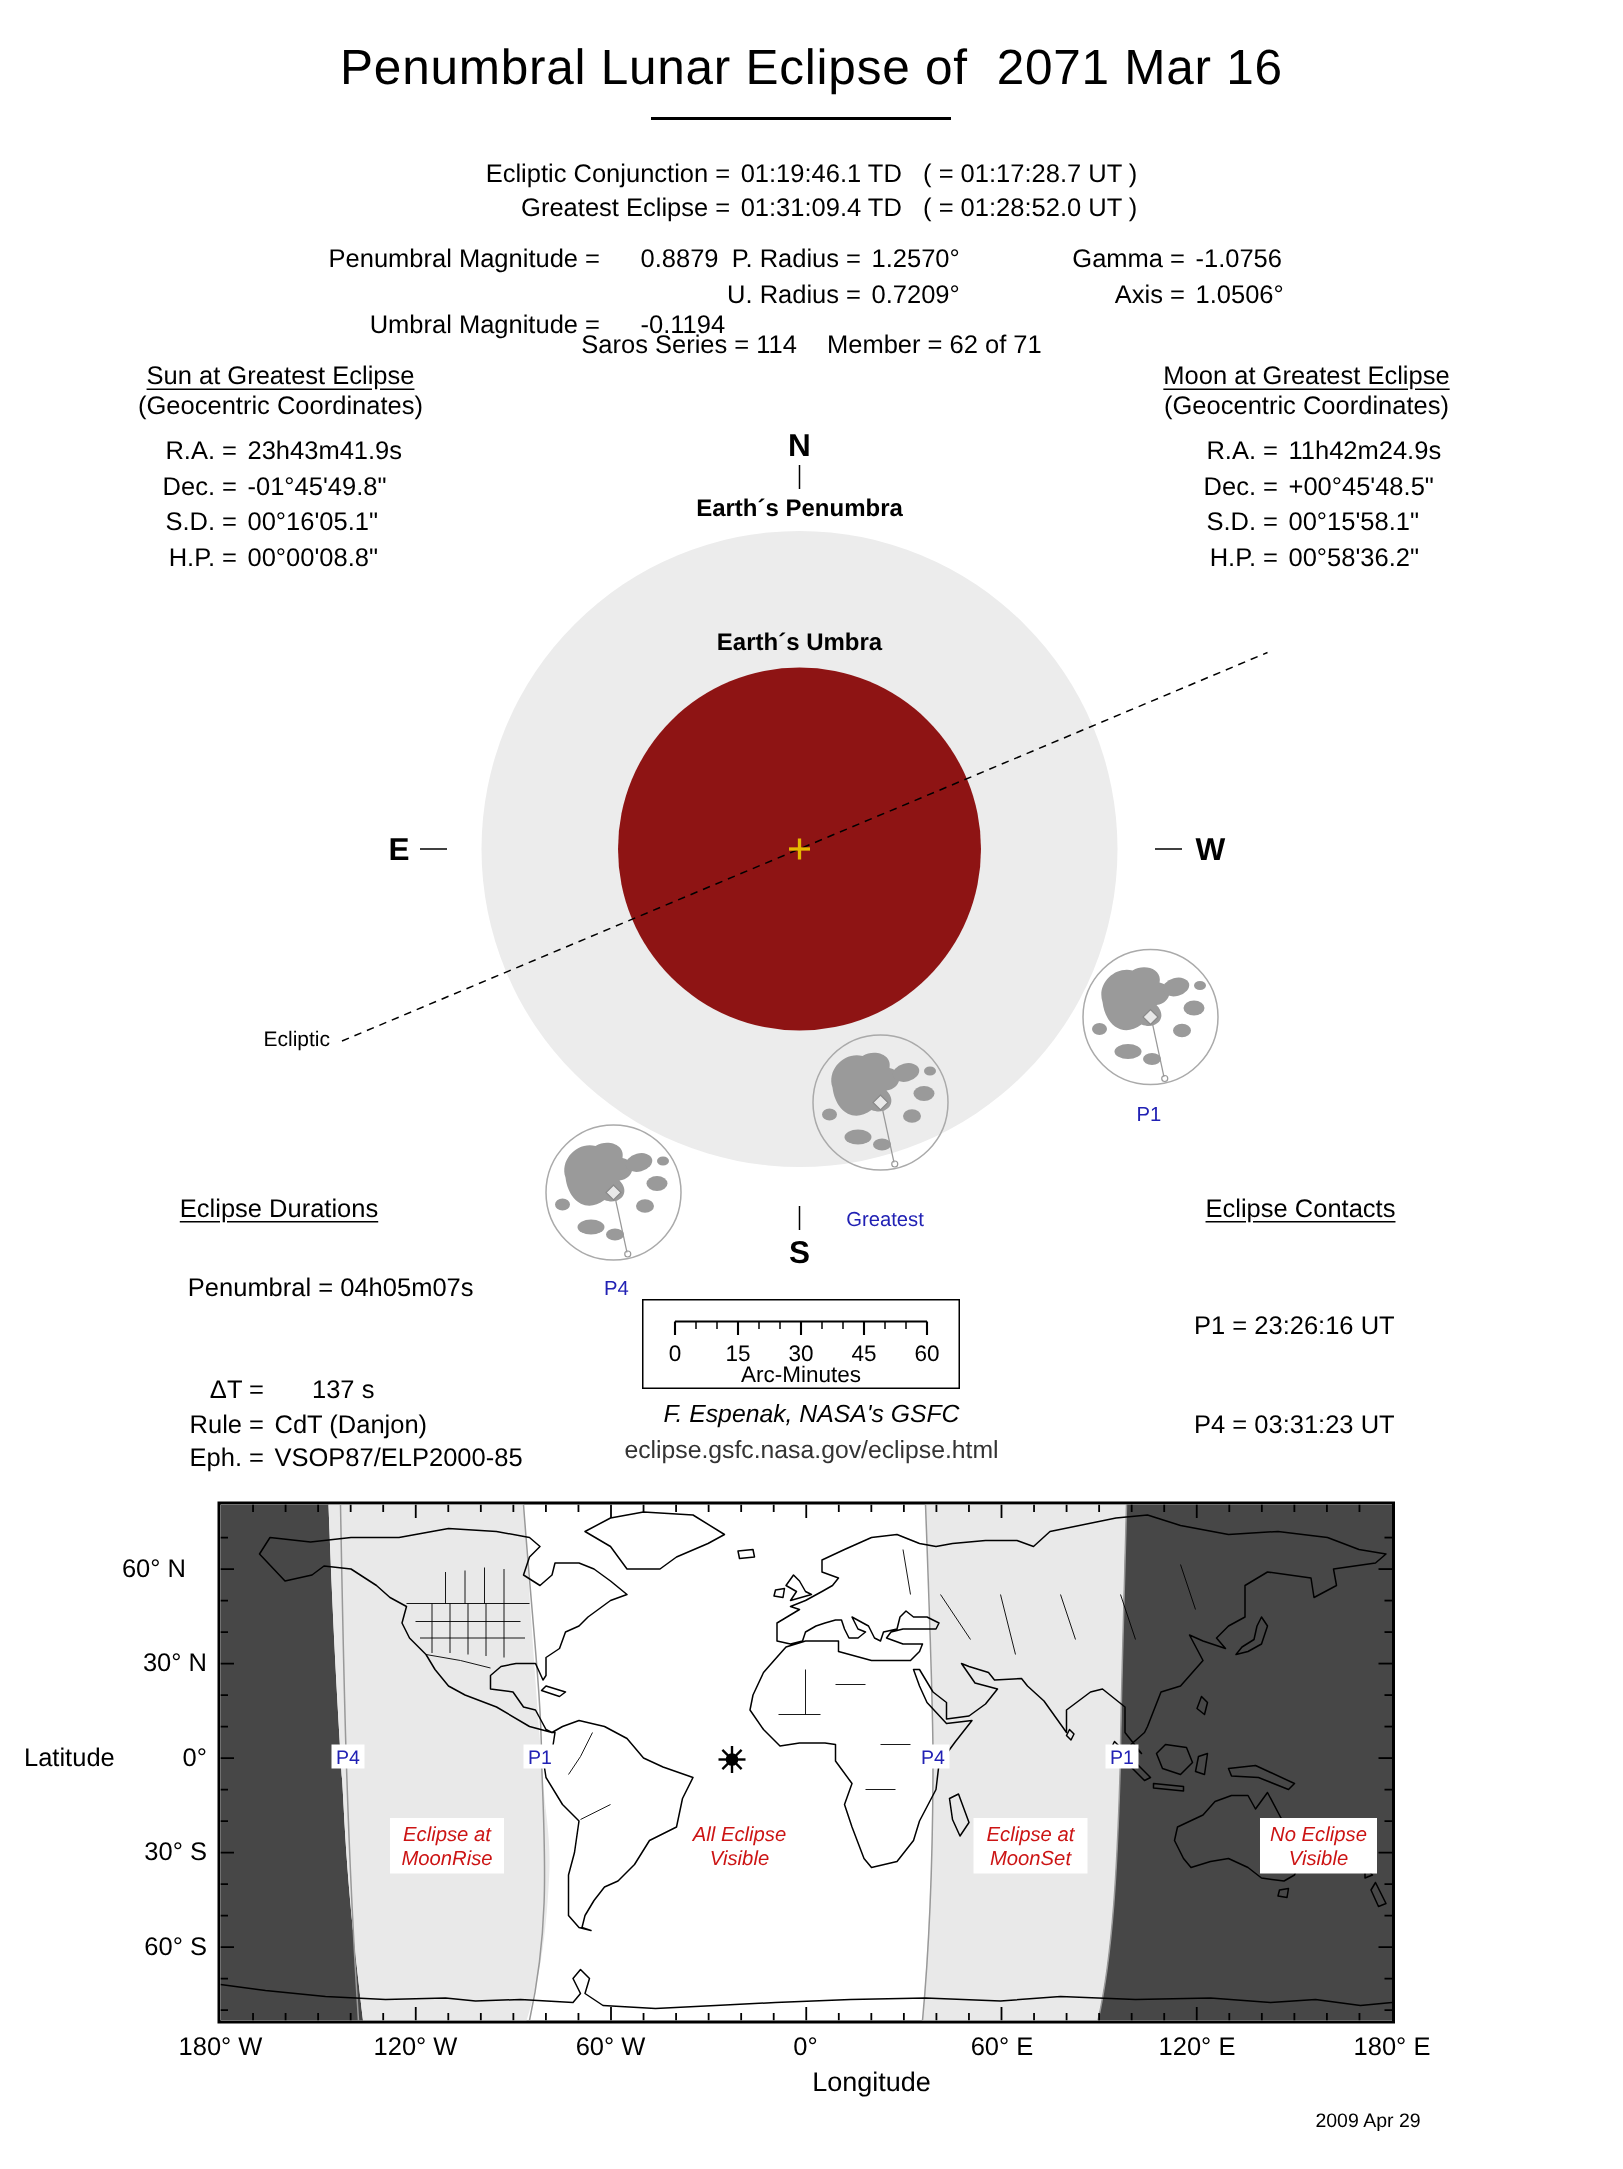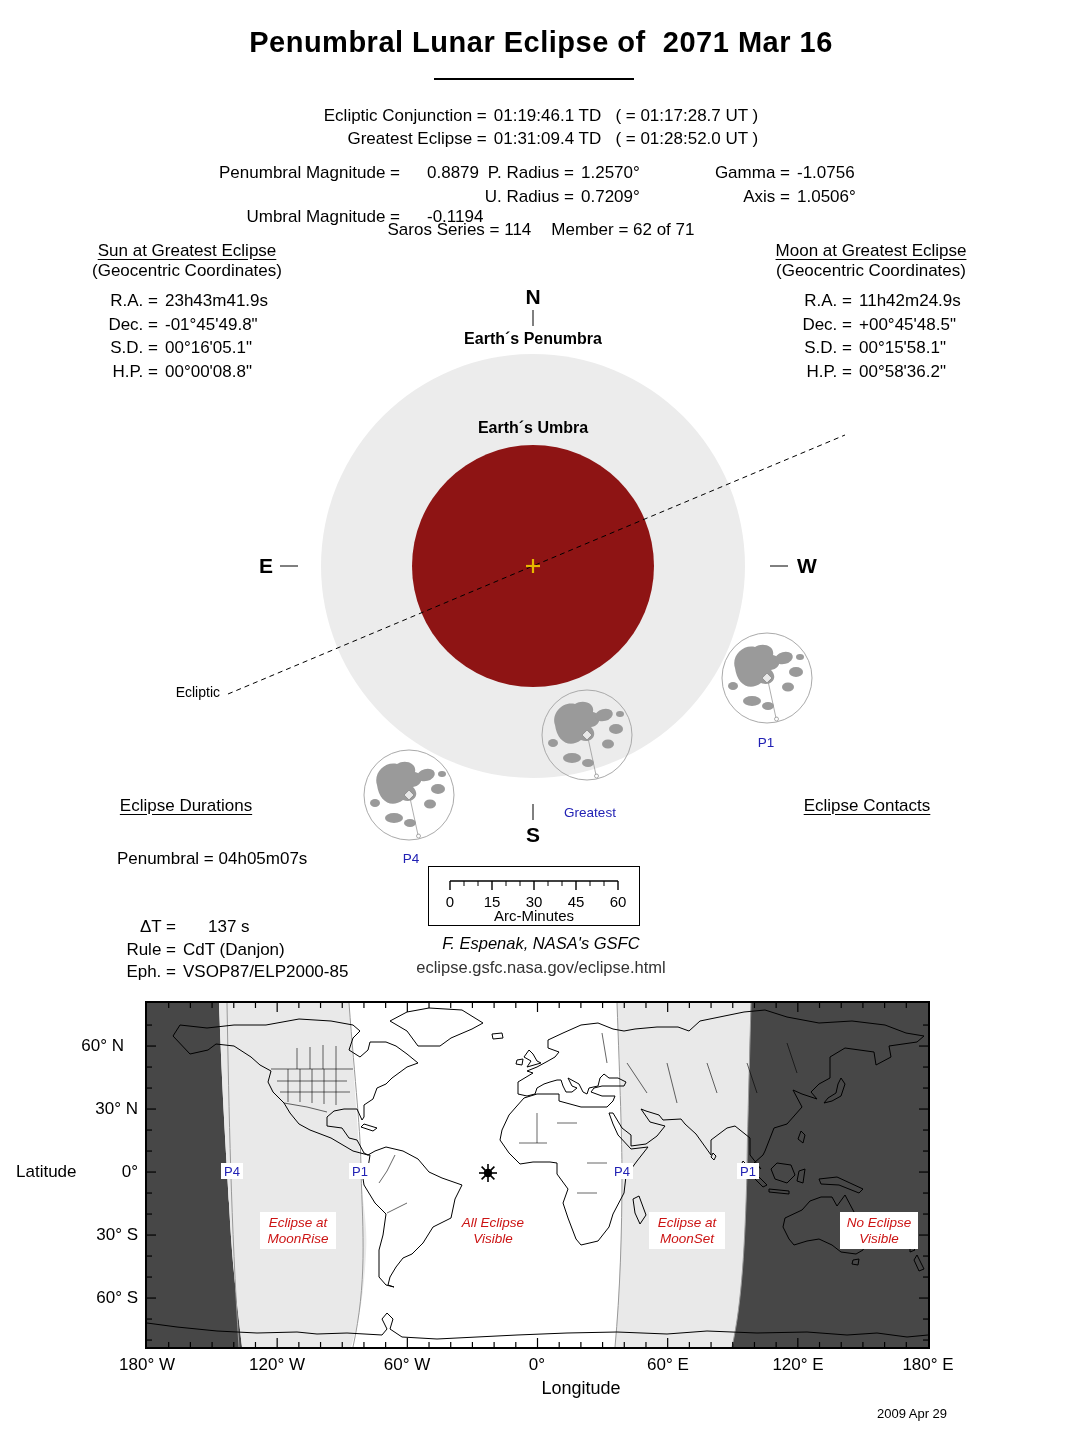--- a/index.html
+++ b/index.html
@@ -1,20 +1,20 @@
 <!DOCTYPE html>
 <html style="--umbra: #8e1414; --penumbra: #ececec; --blue: #2121b4; --red: #cc1414; --mapDark: #474747; --mapLight: #e9e9e9; --yellow: #e6b800;"><head>
 <meta charset="utf-8">
 <style>
   html,body{margin:0;padding:0;background:#fff;}
   .page{position:relative;width:1082px;height:1446px;background:#fff;overflow:hidden;
         font-family:"Liberation Sans",sans-serif;color:#000;}
   .abs{position:absolute;}
   .ctr{left:50%;transform:translateX(-50%);text-align:center;}
-  .title{top:26px;font-size:29px;font-weight:bold;white-space:pre;letter-spacing:.5px;}
+  .title{top:26px;font-size:33px;font-weight:normal;white-space:pre;letter-spacing:.5px;}
   .rule{background:#000;height:2px;}
   .kv{display:grid;line-height:23px;font-size:17px;}
   .kv .k{text-align:right;white-space:pre;}
   .kv .v{text-align:left;padding-left:7px;white-space:pre;}
   .kv2{line-height:24px;}
   .blockhead{font-size:17px;text-decoration:underline;text-underline-offset:3px;font-weight:normal;}
   .sub{font-size:17px;}
   .saros{display:flex;gap:20px;font-size:17px;white-space:pre;}
   .contacts-line{font-size:17px;line-height:22px;white-space:pre;}
   .credit-author{font-size:16.5px;font-style:italic;}
@@ -143,26 +143,30 @@
     <text x="70" y="417" text-anchor="end" font-size="14">Ecliptic</text>
 
     <text x="440" y="537" text-anchor="middle" font-size="13.5" fill="var(--blue)">Greatest</text>
     <text x="616" y="467" text-anchor="middle" font-size="13.5" fill="var(--blue)">P1</text>
     <text x="261" y="583" text-anchor="middle" font-size="13.5" fill="var(--blue)">P4</text>
   </svg>
 
   <div class="abs" style="left:96px;top:796px;width:180px;text-align:center;">
     <div class="blockhead">Eclipse Durations</div>
   </div>
-  <div class="abs" style="left:98px;top:829px;width:226px;text-align:left;font-size:17px;white-space:pre;">
+  <div class="abs" style="left:98px;top:829px;width:226px;text-align:center;font-size:17px;white-space:pre;">
     <span>Penumbral =</span><span> </span><span>04h05m07s</span>
   </div>
 
   <div class="abs" style="left:788px;top:796px;width:158px;text-align:center;">
     <div class="blockhead">Eclipse Contacts</div>
+  </div>
+  <div class="abs contacts-line" style="left:796px;top:829px;">
+    <div><span>P1 =</span> <span>23:26:16 UT</span></div>
+    <div><span>P4 =</span> <span>03:31:23 UT</span></div>
   </div>
 
   <div class="abs" style="left:428px;top:866px;width:210px;height:58px;border:1.5px solid #000;">
     <svg width="210" height="58" viewBox="0 0 210 58">
       <line x1="21" y1="14" x2="189" y2="14" stroke="#000" stroke-width="1.4"></line>
       <g stroke="#000" stroke-width="1.4">
         <line x1="21" y1="14" x2="21" y2="23"></line>
           <line x1="63" y1="14" x2="63" y2="23"></line>
         <line x1="105" y1="14" x2="105" y2="23"></line>
           <line x1="147" y1="14" x2="147" y2="23"></line>

